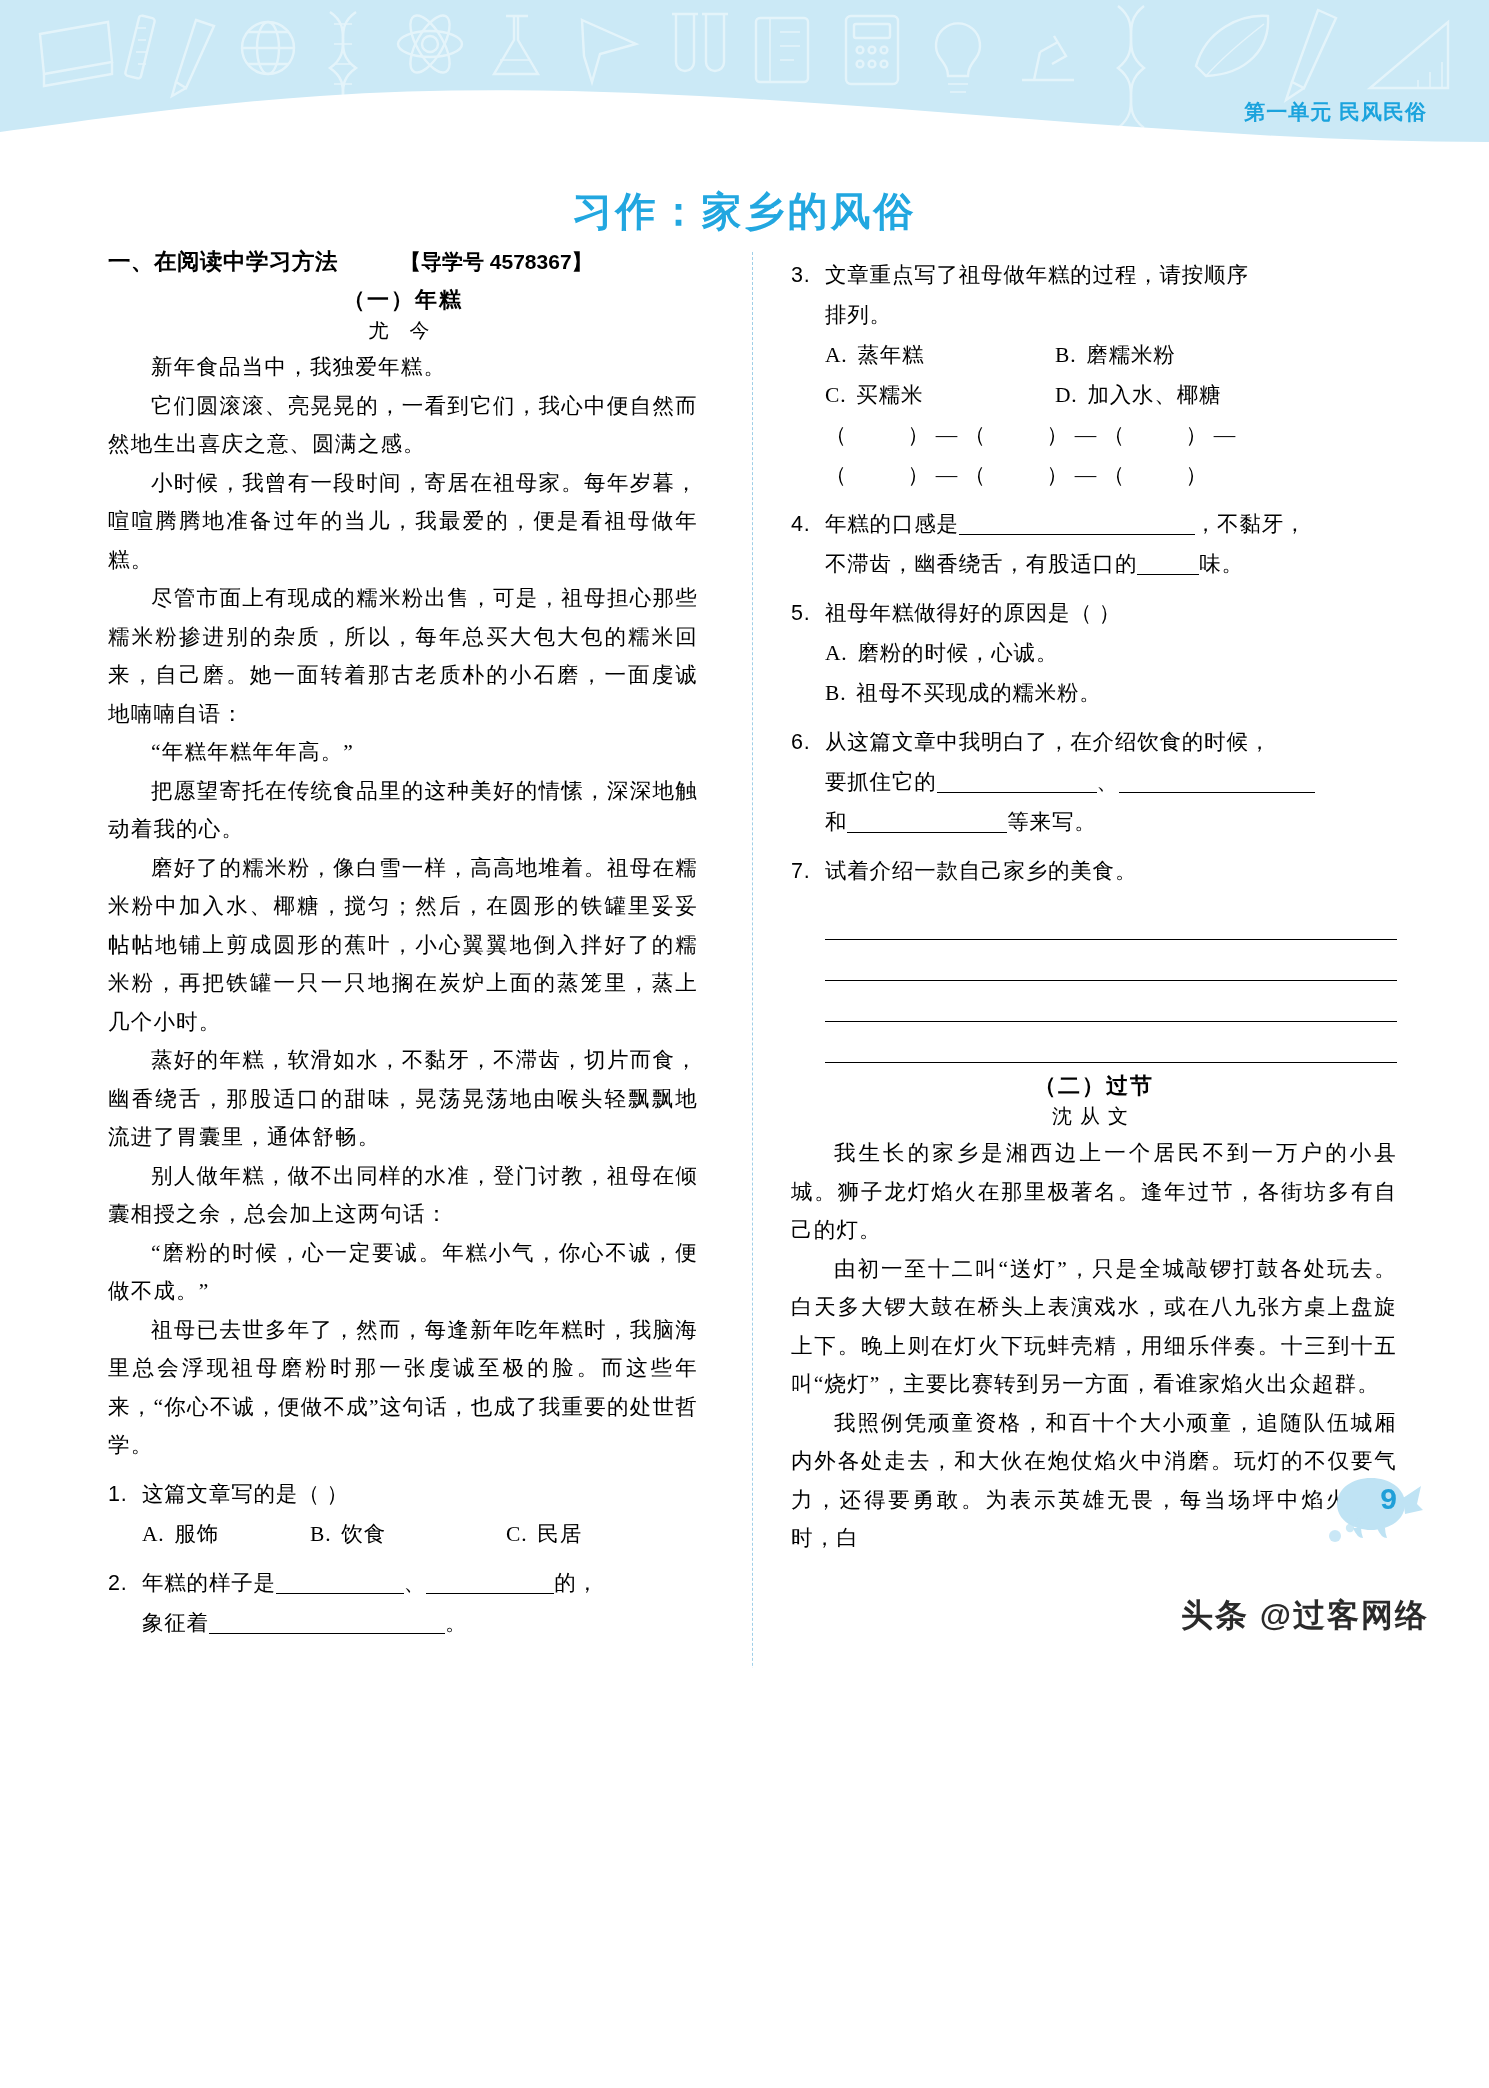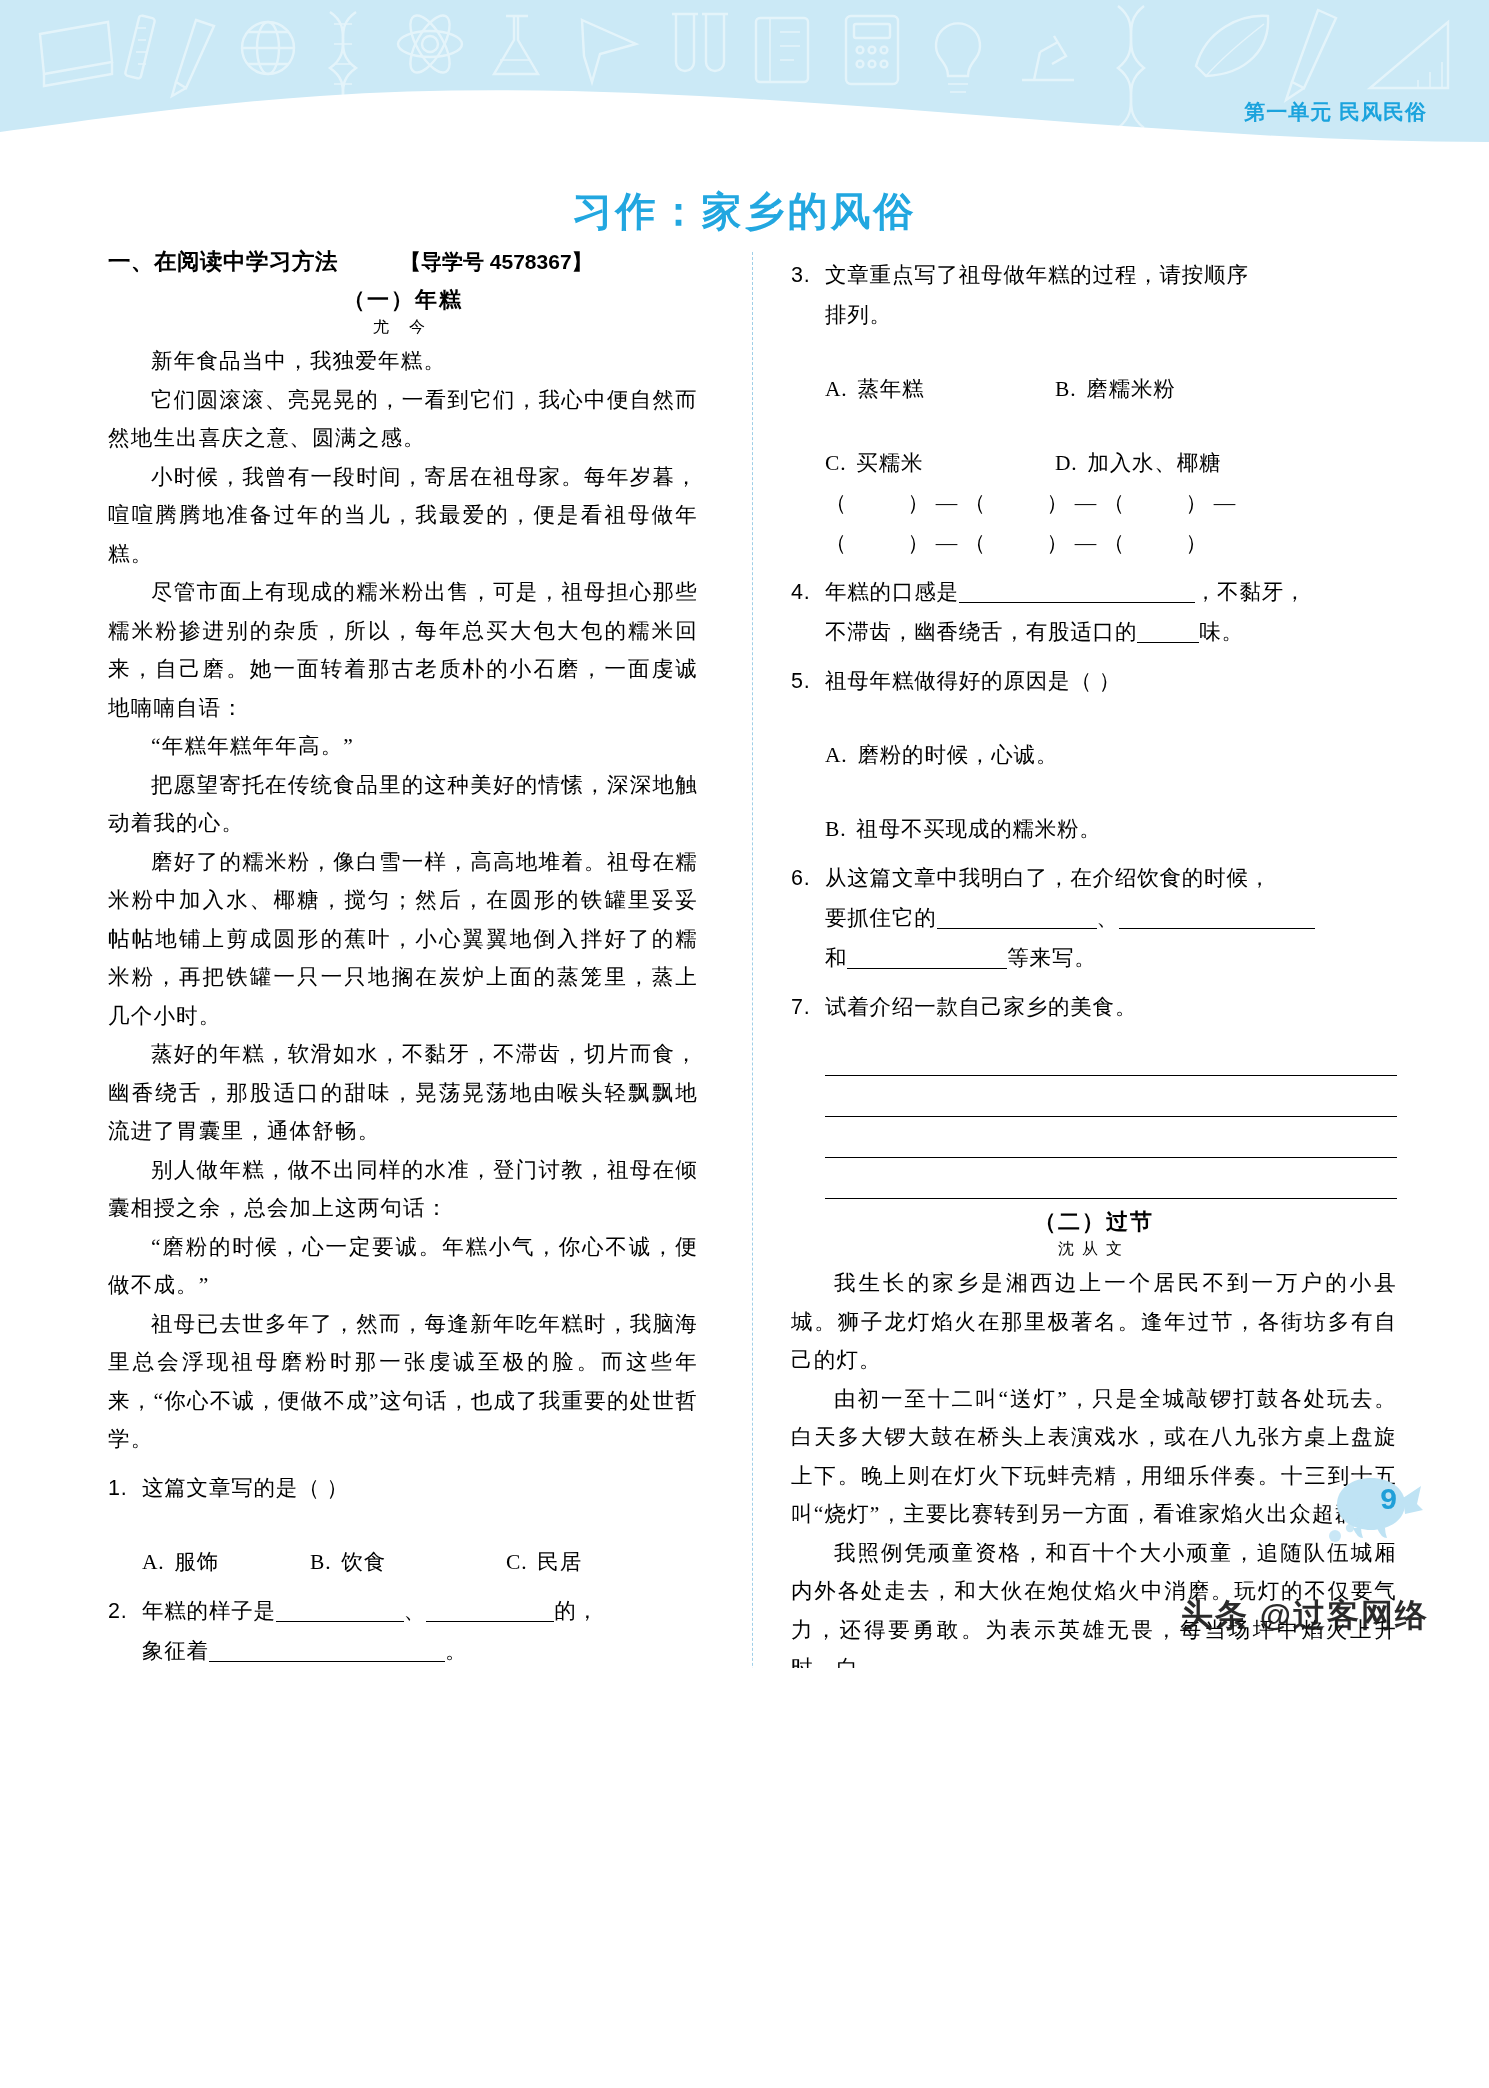--- a/index.html
+++ b/index.html
@@ -105,21 +105,21 @@
   .passage-title {
     text-align: center;
     font-family: "Liberation Sans", "DejaVu Sans", sans-serif;
     font-size: 22px;
     font-weight: bold;
     margin: 8px 0 2px 0;
     letter-spacing: 2px;
   }
   .passage-author {
     text-align: center;
-    font-size: 16px;
+    font-size: 20px;
     margin: 2px 0 4px 0;
     letter-spacing: 8px;
     font-family: "Liberation Serif", "DejaVu Serif", serif;
   }
 
   .para {
     font-size: 21.5px;
     line-height: 38.5px;
     text-indent: 2em;
     text-align: justify;
@@ -145,21 +145,21 @@
   }
   .q-body { flex: 1 1 auto; }
   .q-line { display: block; }
   .opts {
     display: flex;
     font-size: 21.5px;
     line-height: 40px;
     letter-spacing: 0.8px;
     padding-left: 34px;
   }
-  .opt { white-space: nowrap; margin-top: 34px; }
+  .opt { white-space: nowrap; }
   .opt-a { width: 168px; }
   .opt-b { width: 196px; }
   .opt-wide { width: 230px; }
   .opt-lbl { font-family: "Liberation Serif", "DejaVu Serif", serif; }
   .opt-txt { margin-left: 10px; }
 
   .blank {
     display: inline-block;
     border-bottom: 1.6px solid #000;
     vertical-align: -4px;

